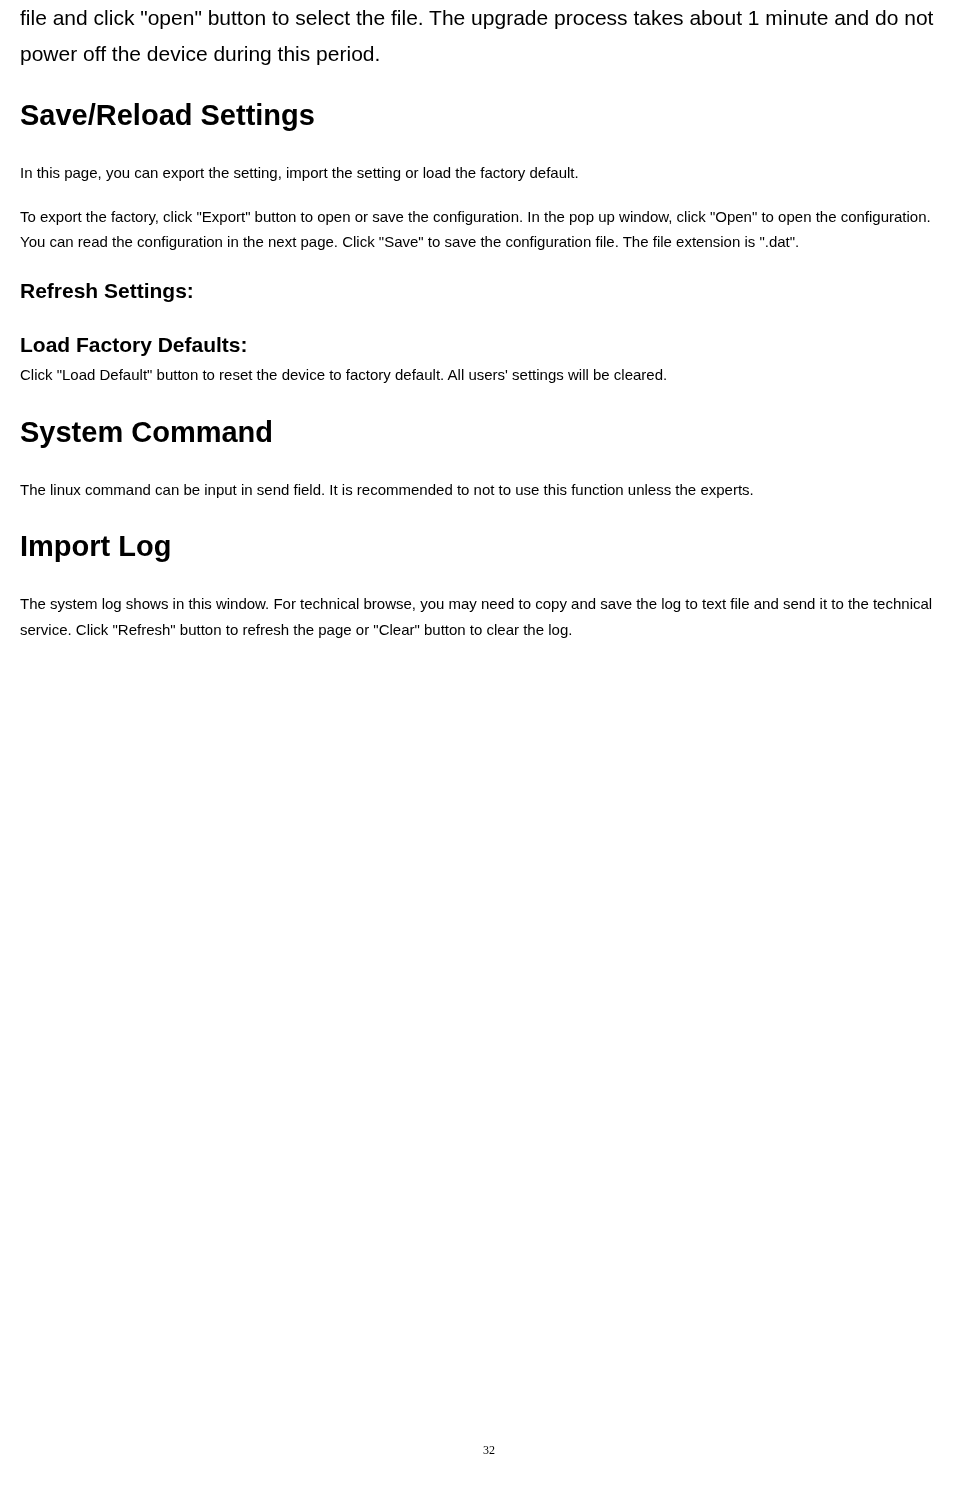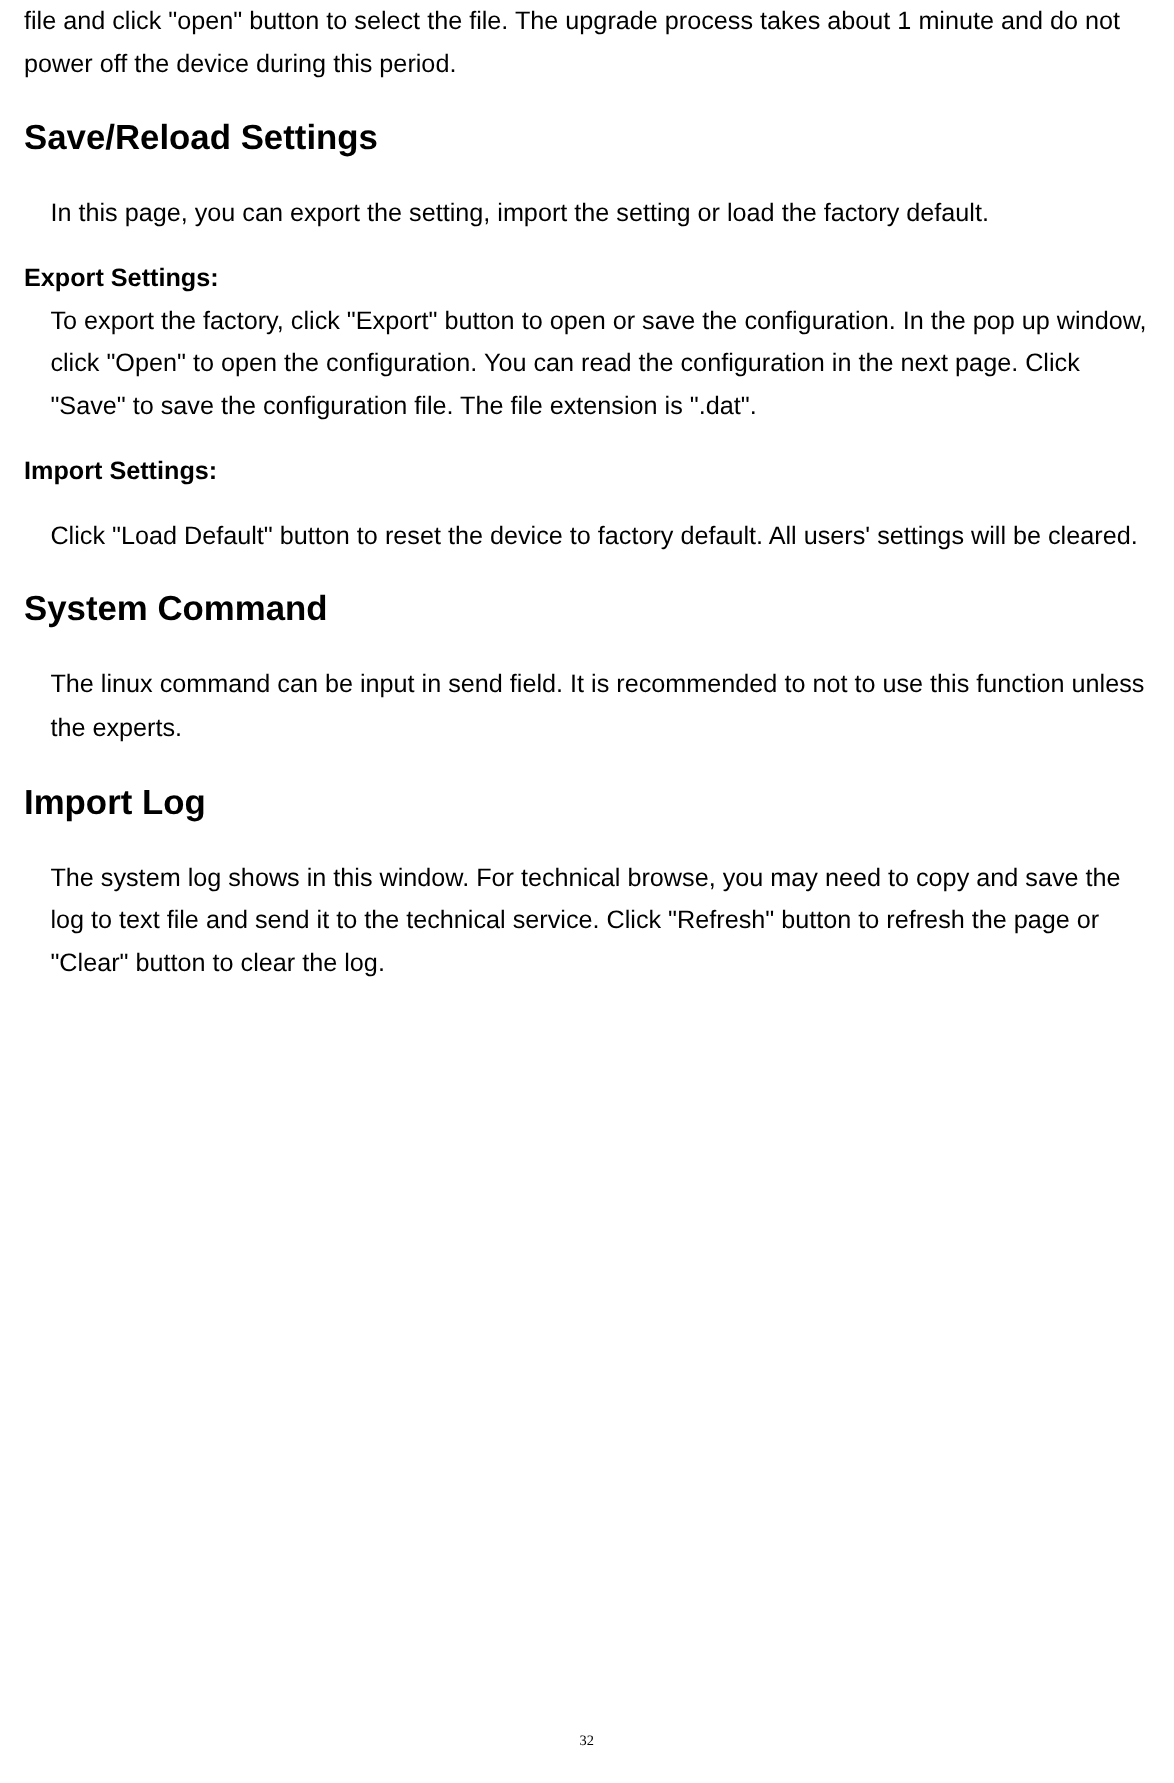--- a/index.html
+++ b/index.html
@@ -21,24 +21,23 @@
       line-height: 1.7;
       margin-top: 0;
       margin-bottom: 28px;
     }
     .section-heading {
       font-size: 29px;
       font-weight: bold;
       margin-bottom: 28px;
     }
     .body-text {
-      font-size: 21px;
+      font-size: 15px;
       line-height: 1.7;
       margin-bottom: 18px;
-      margin-left: 22px;
     }
     .sub-heading {
       font-size: 21px;
       font-weight: bold;
       line-height: 1.7;
     }
     .sub-block {
       margin-bottom: 18px;
     }
     .page-number {
@@ -54,29 +53,29 @@
 </head>
 <body>
 
 <p class="intro-text">file and click "open" button to select the file. The upgrade process takes about 1 minute and do not power off the device during this period.</p>
 
 <h2 class="section-heading">Save/Reload Settings</h2>
 
 <p class="body-text">In this page, you can export the setting, import the setting or load the factory default.</p>
 
 <div class="sub-block">
-  <div class="sub-heading">Export Settings:</div>
   <div class="body-text" style="margin-bottom:0">To export the factory, click "Export" button to open or save the configuration. In the pop up window, click "Open" to open the configuration. You can read the configuration in the next page. Click "Save" to save the configuration file. The file extension is ".dat".</div>
 </div>
 
 <div class="sub-block">
-  <div class="sub-heading">Import Settings:</div>
+  <div class="sub-heading">Refresh Settings:</div>
 </div>
 
 <div class="sub-block" style="margin-bottom:28px">
+  <div class="sub-heading">Load Factory Defaults:</div>
   <div class="body-text" style="margin-bottom:0">Click "Load Default" button to reset the device to factory default. All users' settings will be cleared.</div>
 </div>
 
 <h2 class="section-heading">System Command</h2>
 
 <p class="body-text" style="margin-bottom:28px">The linux command can be input in send field. It is recommended to not to use this function unless the experts.</p>
 
 <h2 class="section-heading">Import Log</h2>
 
 <p class="body-text">The system log shows in this window. For technical browse, you may need to copy and save the log to text file and send it to the technical service. Click "Refresh" button to refresh the page or "Clear" button to clear the log.</p>

